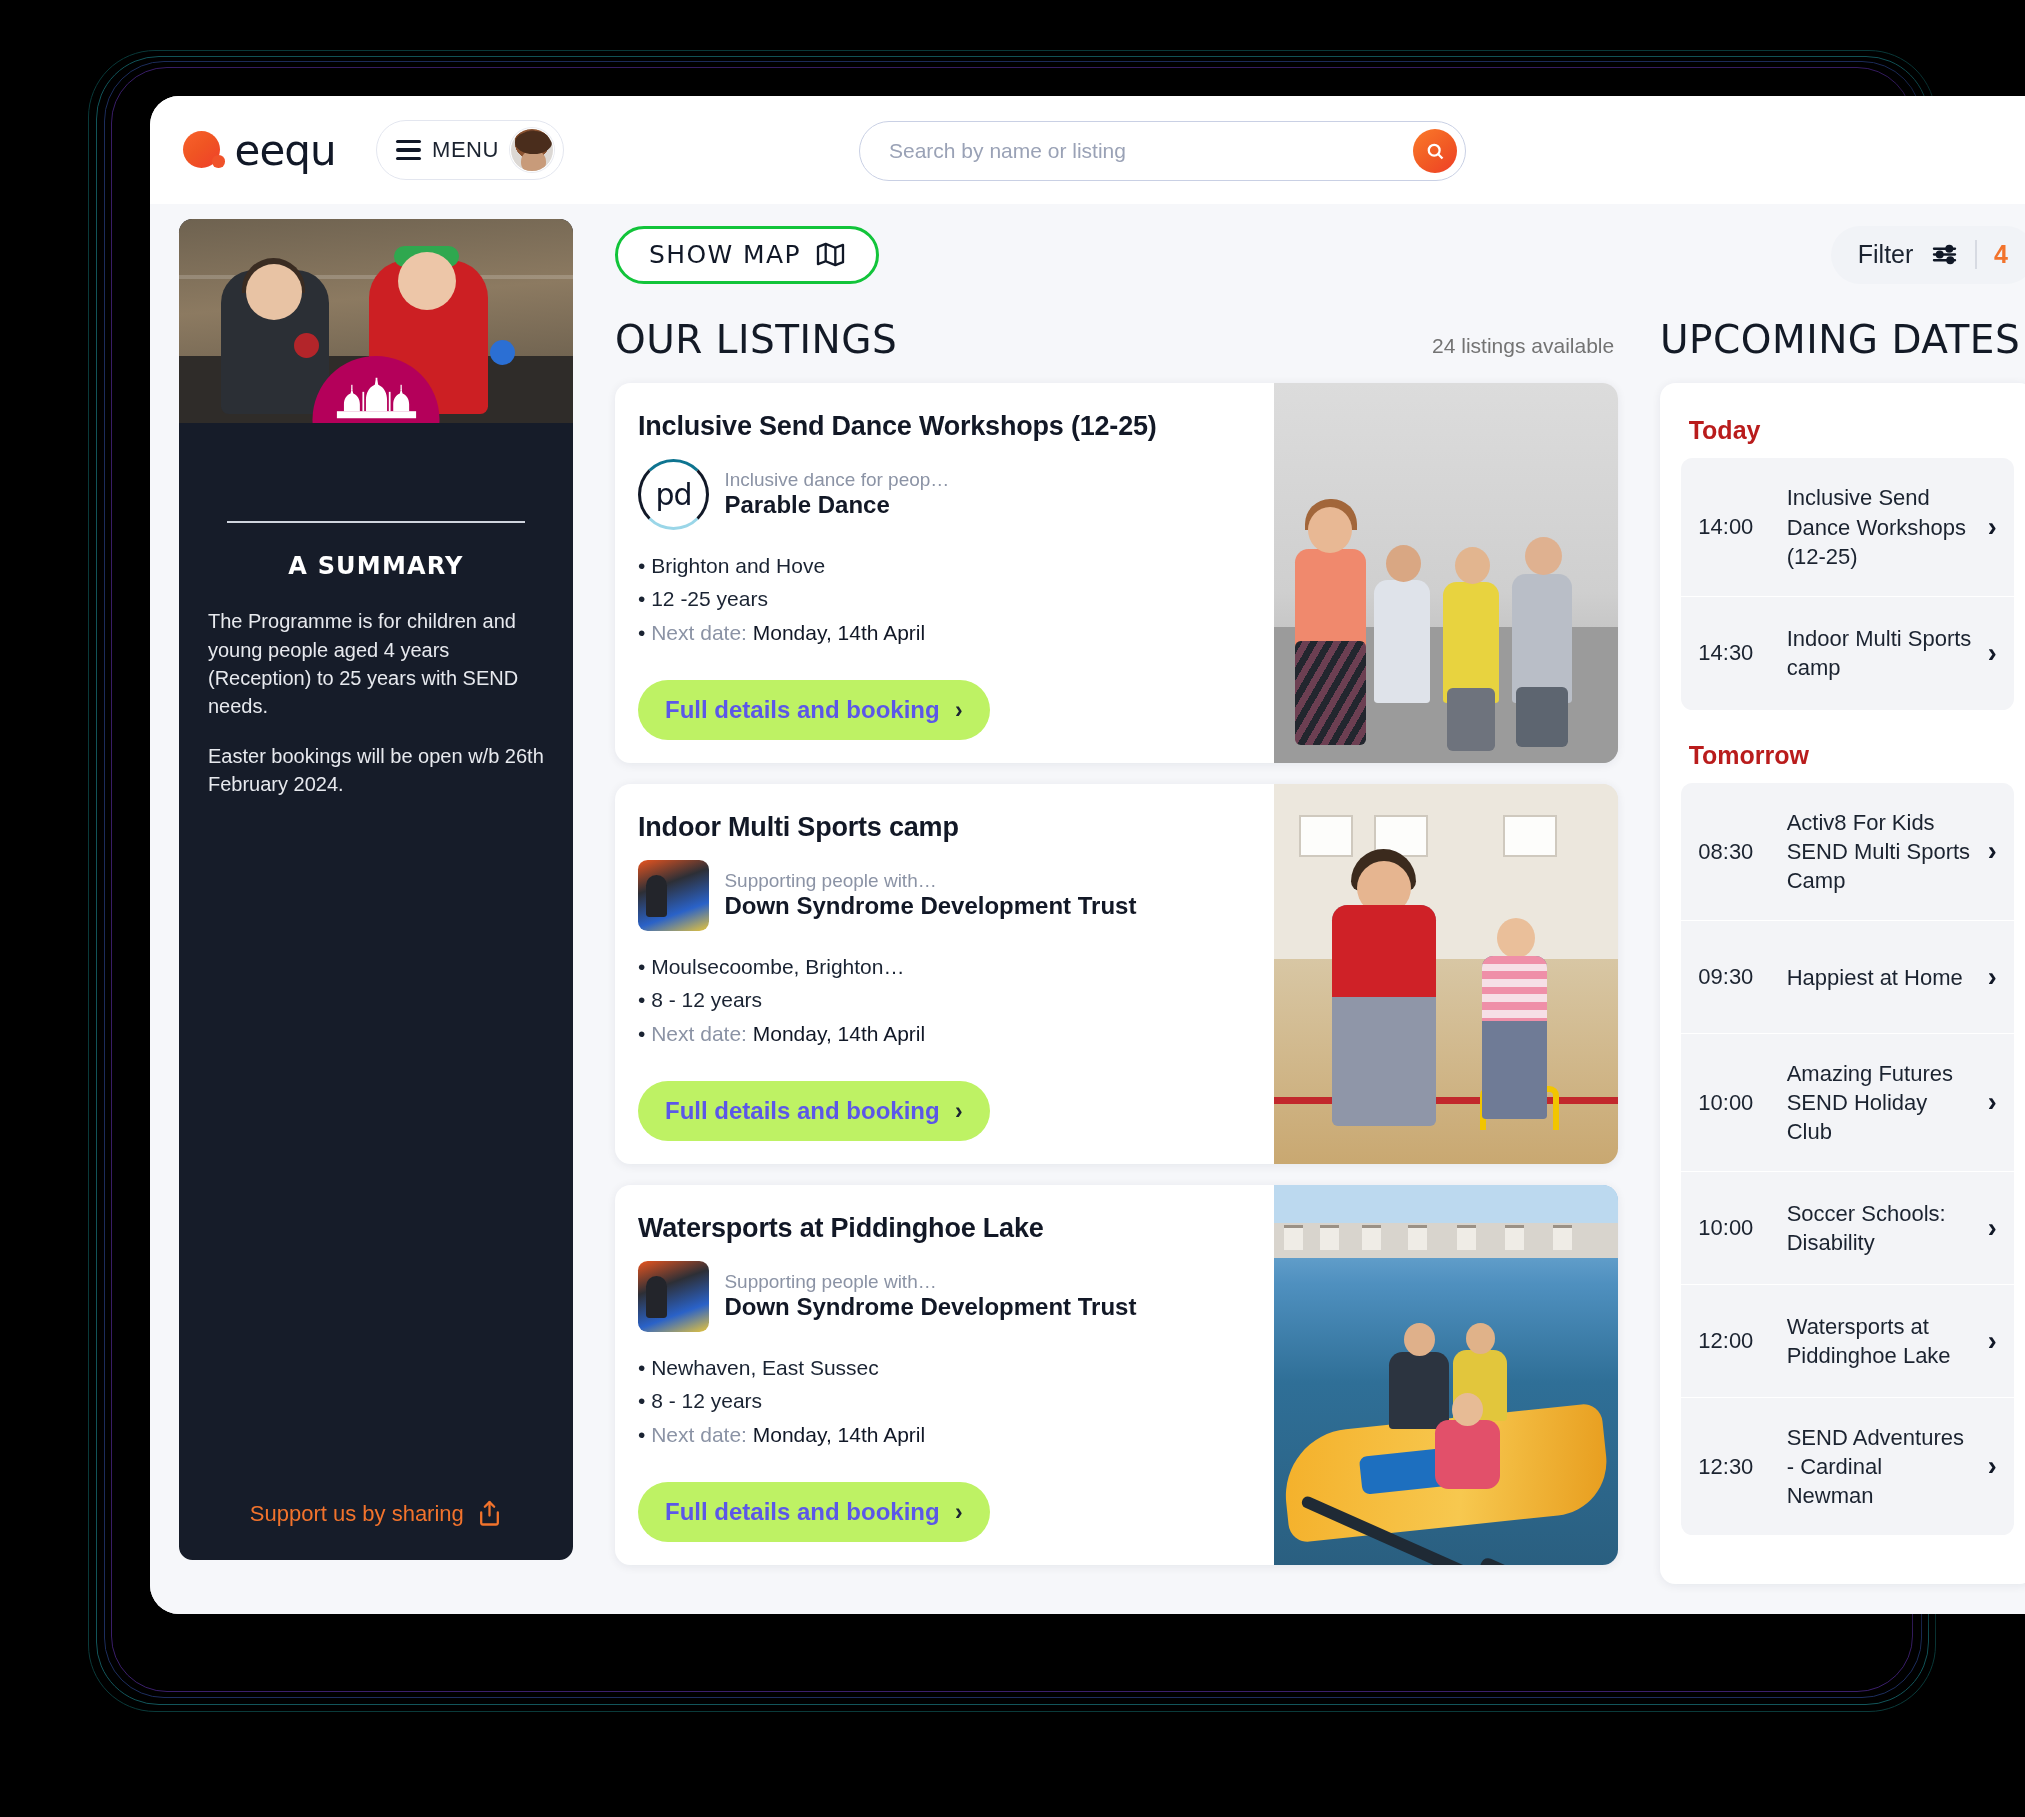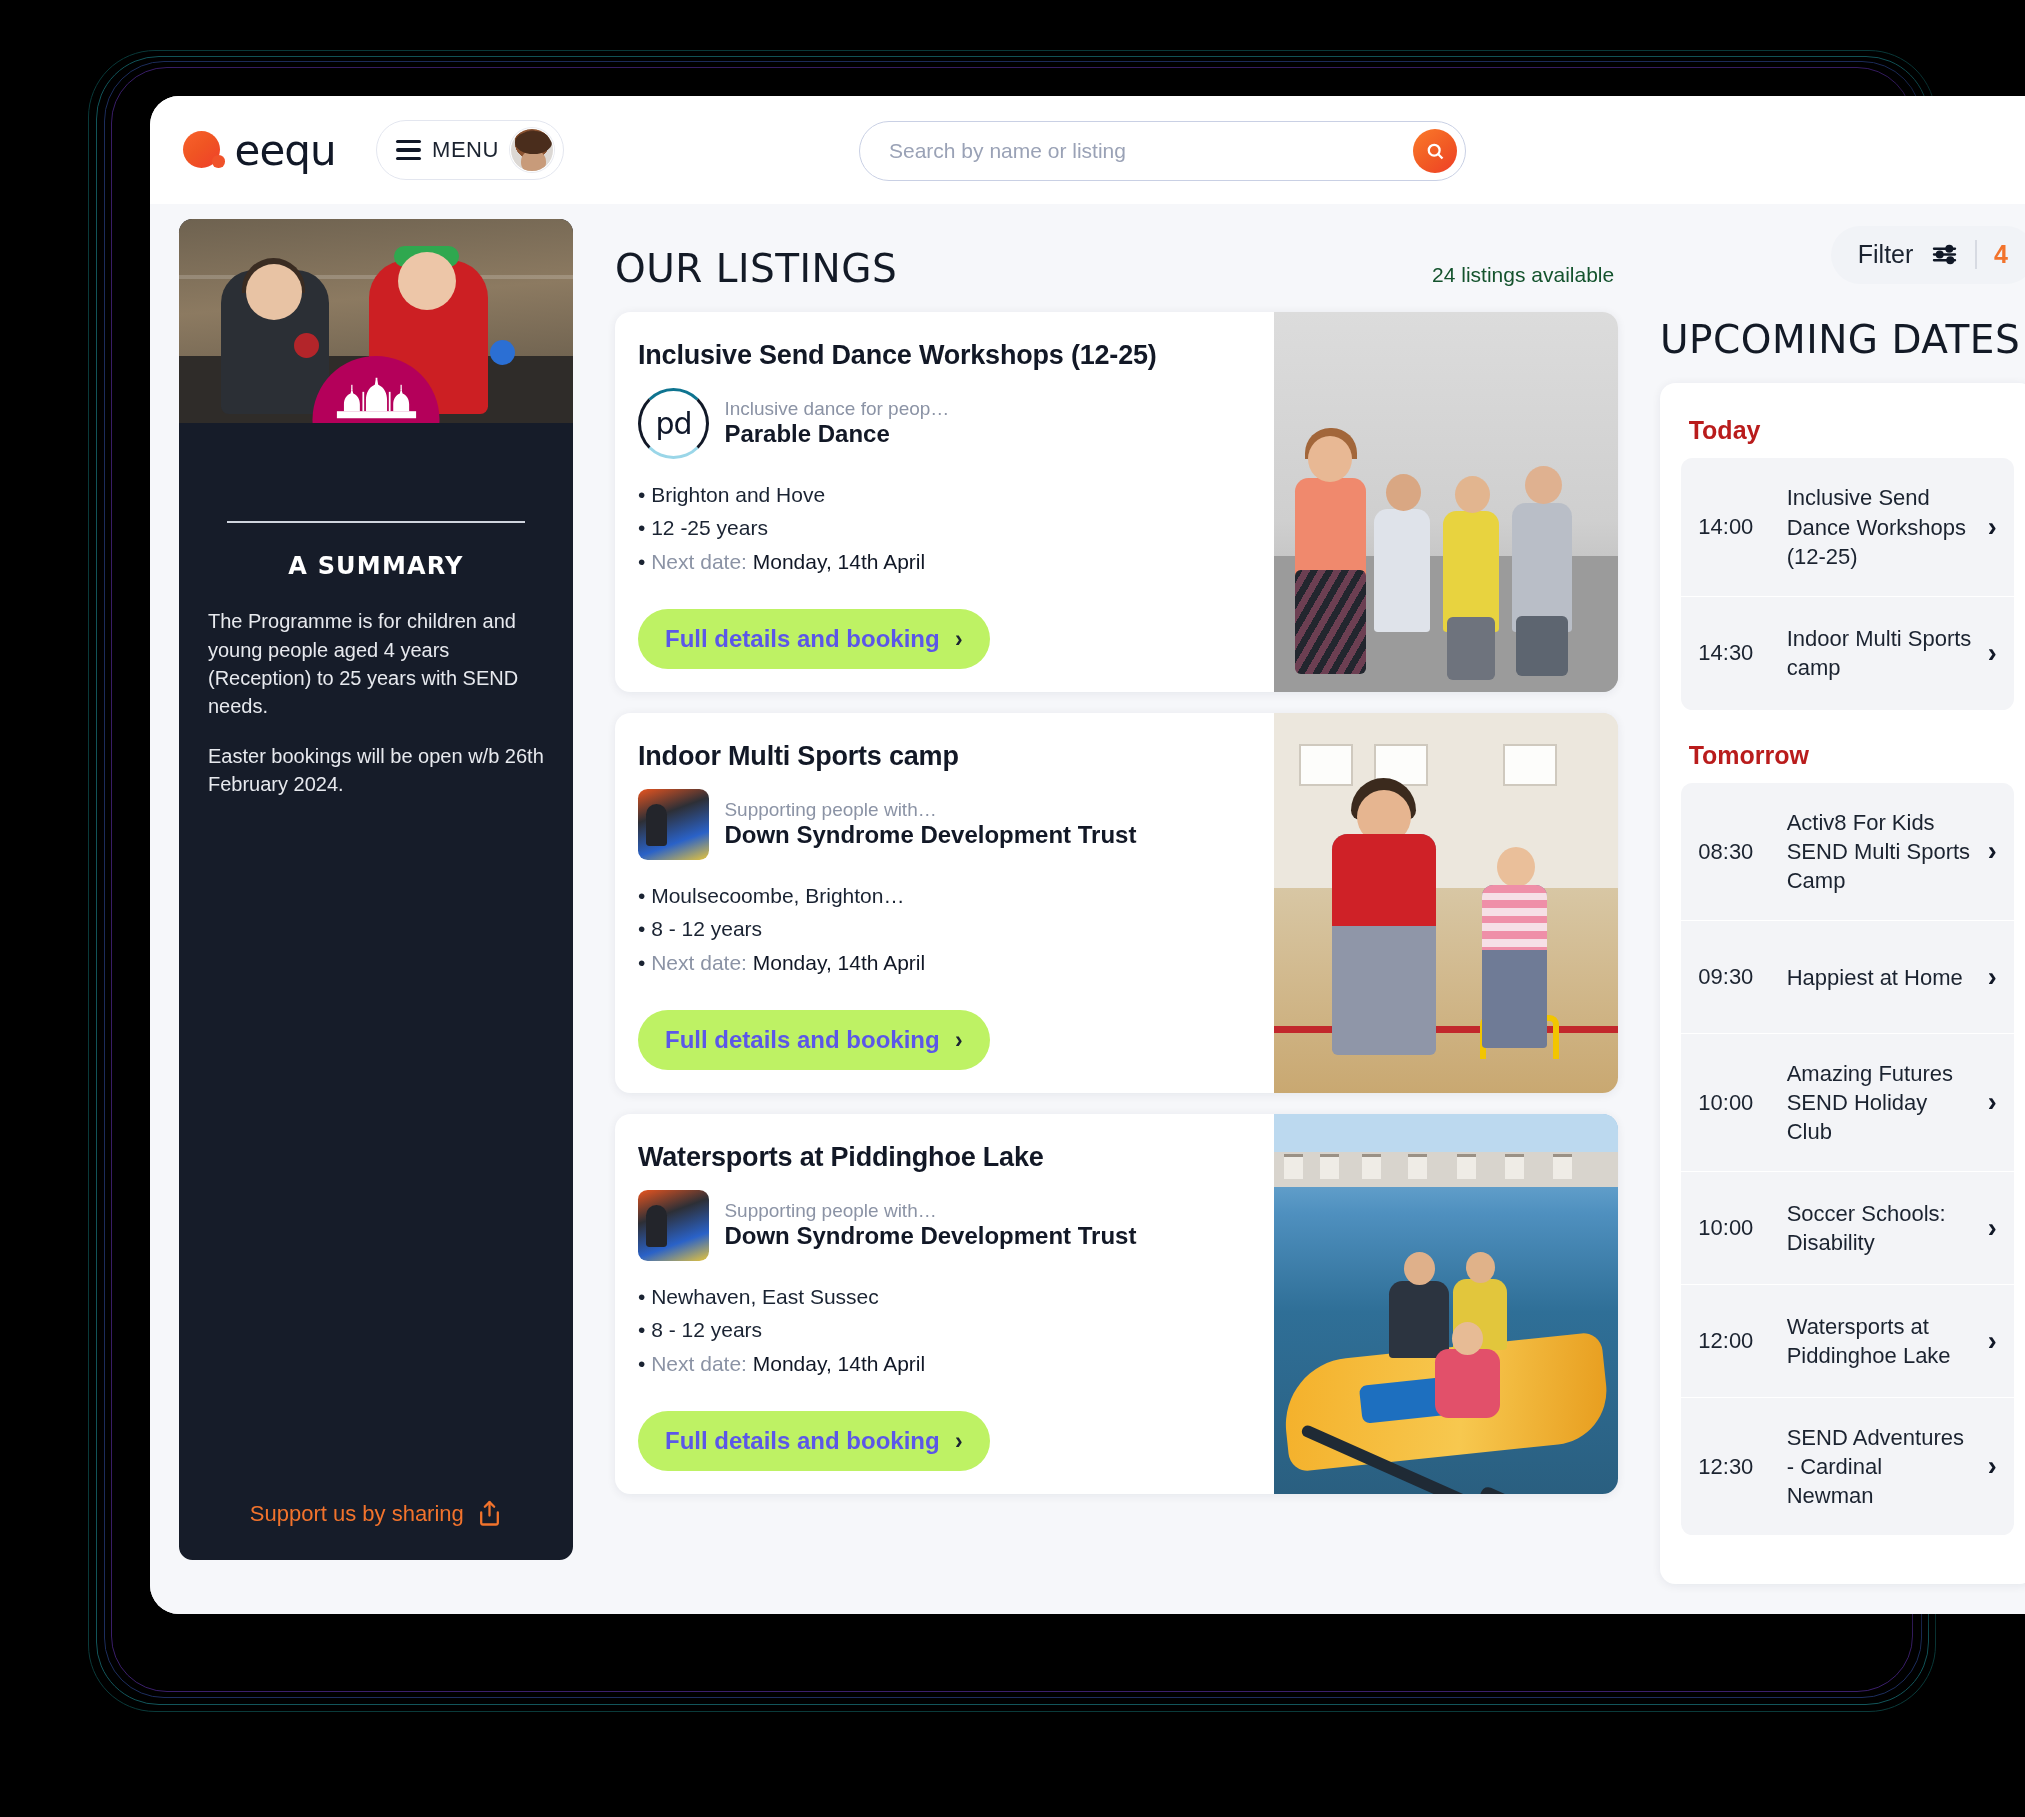--- a/index.html
+++ b/index.html
@@ -194,21 +194,21 @@
   .showmap svg { width: 29px; height: 25px; }
 
   .listings-head {
     display: flex; align-items: baseline; justify-content: space-between;
     margin-top: 27px; padding-right: 3.8px;
   }
   .listings-title {
     font-size: 39px; letter-spacing: 0.5px; color: #131a26; font-weight: 400;
     font-family: "DejaVu Sans", sans-serif;
   }
-  .listings-count { font-size: 21px; color: #14532d; }
+  .listings-count { font-size: 21px; color: #737373; }
 
   .card {
     margin-top: 21px;
     background: #fff; border-radius: 15.4px;
     display: flex; overflow: hidden;
     box-shadow: 0 1.9px 9.6px rgba(20,30,60,.07);
     height: 380px;
   }
   .card-left { flex: 1; min-width: 0; padding: 27px 25px 23px 23px; display: flex; flex-direction: column; }
   .card-title {
@@ -427,20 +427,30 @@
             <svg viewBox="0 0 24 26" fill="none" stroke="#f2732c" stroke-width="2.2" stroke-linecap="round" stroke-linejoin="round">
               <path d="M12 2 L12 15"></path>
                 <path d="M7.5 6.5 L12 2 L16.5 6.5"></path>
               <path d="M4 12 v10 a1.6 1.6 0 0 0 1.6 1.6 h12.8 A1.6 1.6 0 0 0 20 22 V12"></path>
             </svg>
           </div>
         </div>
       </aside>
 
       <main class="middle">
+        <div class="middle-toprow">
+          <button class="showmap">
+            <span>SHOW MAP</span>
+            <svg viewBox="0 0 30 26" fill="none" stroke="#111827" stroke-width="2.4" stroke-linejoin="round">
+              <path d="M2 5 L10 2 L20 6 L28 3 V21 L20 24 L10 20 L2 23 Z"></path>
+              <path d="M10 2 V20"></path>
+                <path d="M20 6 V24"></path>
+            </svg>
+          </button>
+        </div>
 
         <div class="listings-head">
           <h2 class="listings-title">OUR LISTINGS</h2>
           <span class="listings-count">24 listings available</span>
         </div>
 
         <article class="card">
           <div class="card-left">
             <h3 class="card-title">Inclusive Send Dance Workshops (12-25)</h3>
             <div class="provider">

